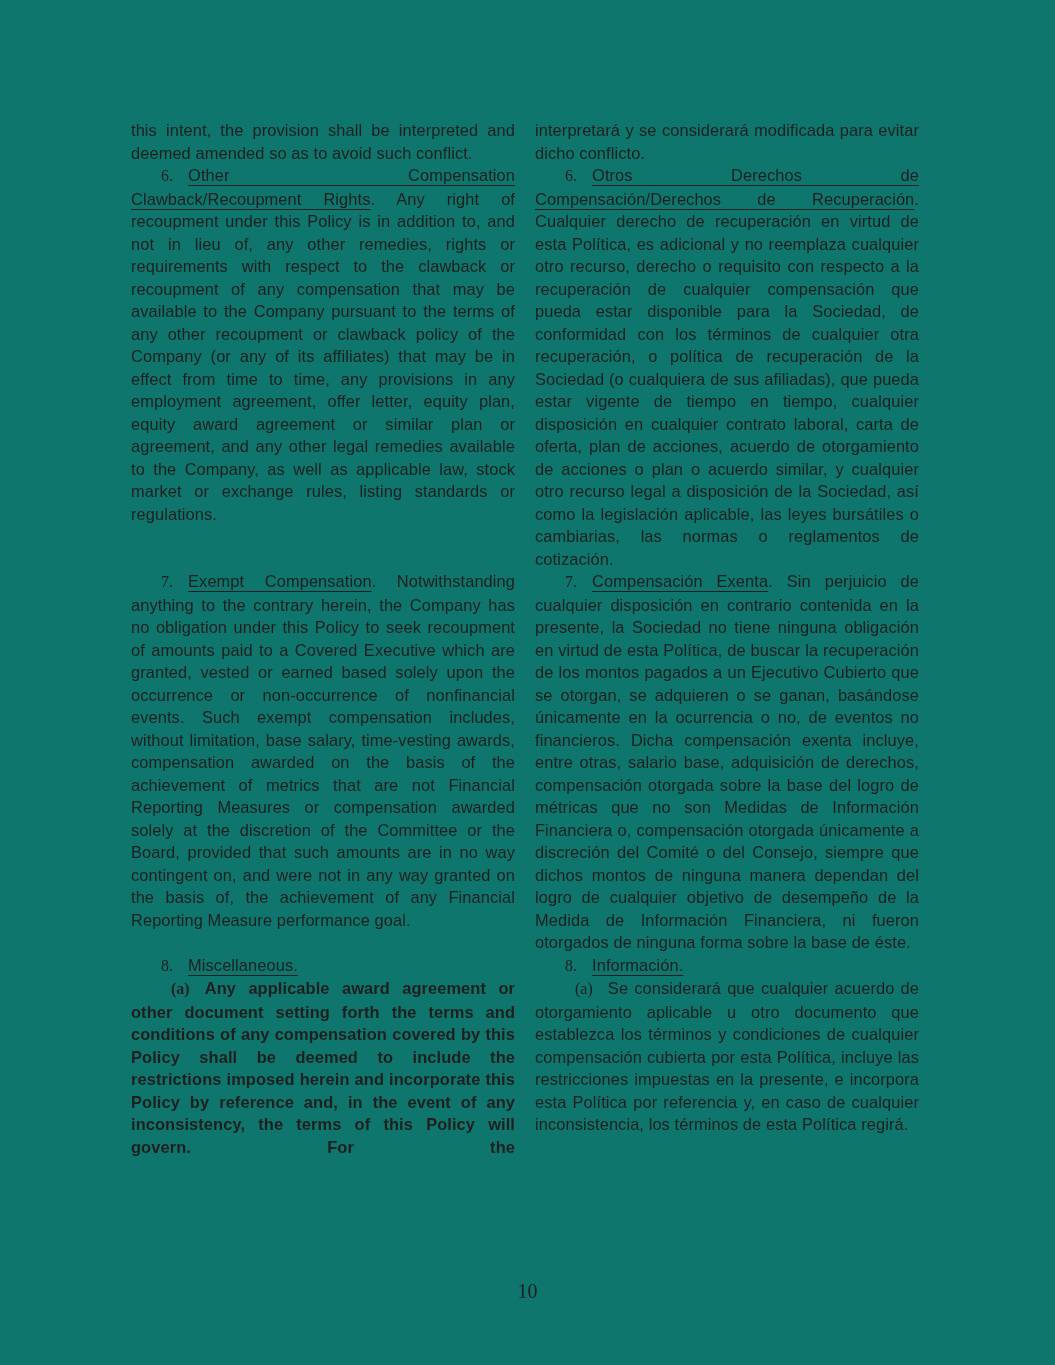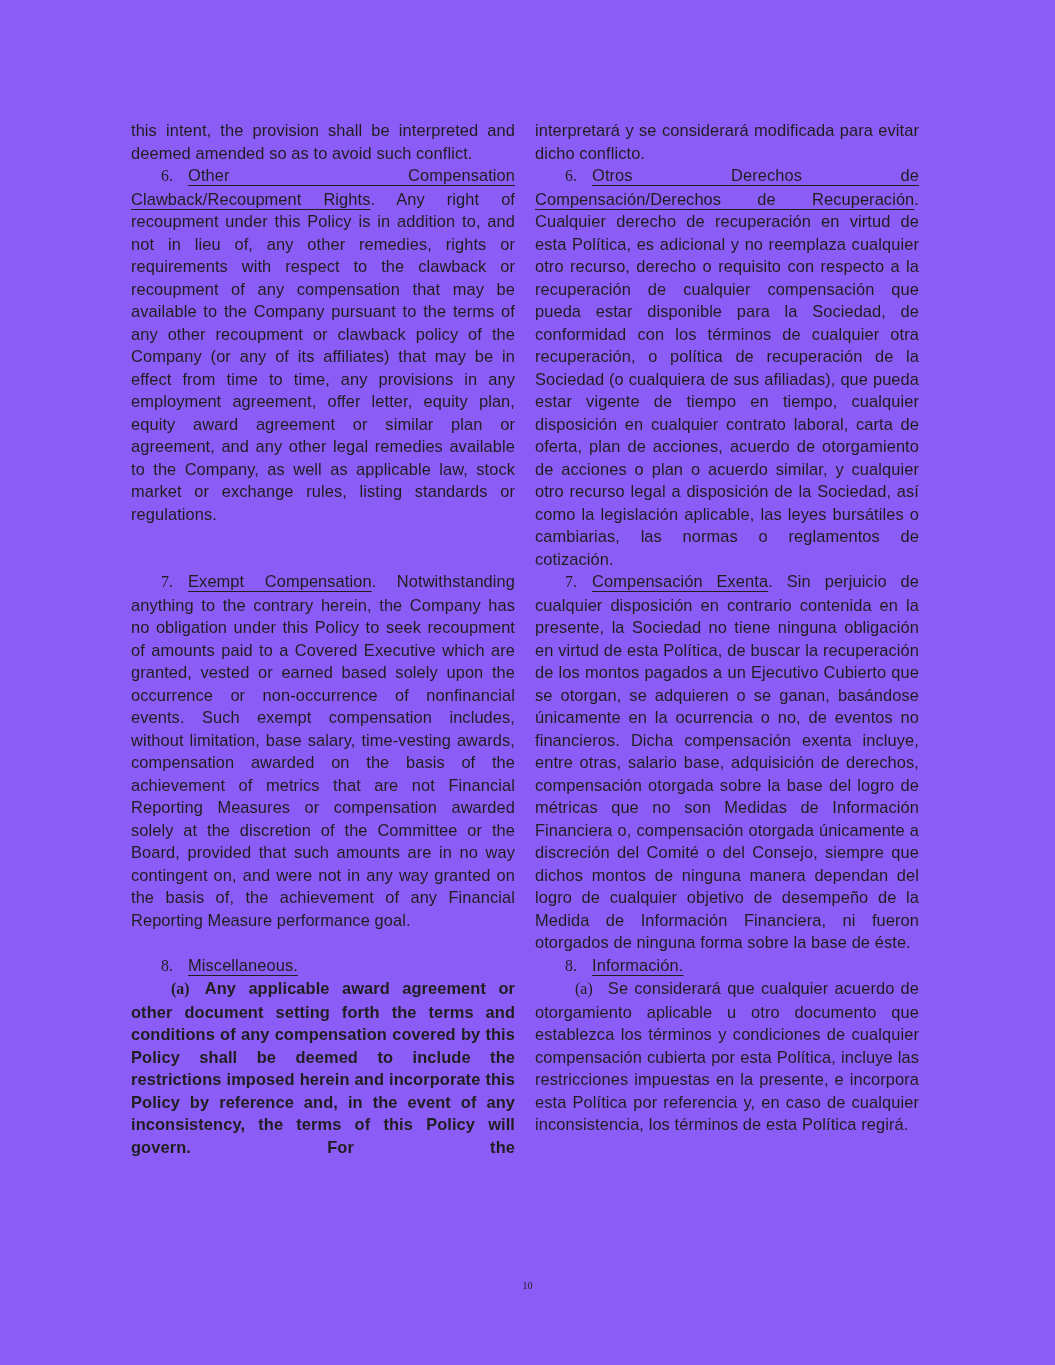--- a/index.html
+++ b/index.html
@@ -4,21 +4,21 @@
 <style>
   html, body {
     margin: 0;
     padding: 0;
     background: #ffffff;
   }
   .page {
     position: relative;
     width: 1055px;
     height: 1365px;
-    background: #8b5cf6;
+    background: #0f766e;
     overflow: hidden;
     font-family: "Liberation Sans", sans-serif;
     color: #1f1f1f;
   }
   .content {
     position: absolute;
     left: 131px;
     top: 119px;
     width: 788px;
   }
@@ -59,21 +59,21 @@
     text-underline-offset: 3.5px;
   }
   .i { }
   .page-number {
     position: absolute;
     left: 0;
     right: 0;
     top: 1280px;
     text-align: center;
     font-family: "Liberation Serif", serif;
-    font-size: 10px;
+    font-size: 20px;
     color: #1f1f1f;
   }
 </style>
 </head>
 <body>
 
 <div class="page">
   <div class="content">
 
     <div class="row">

